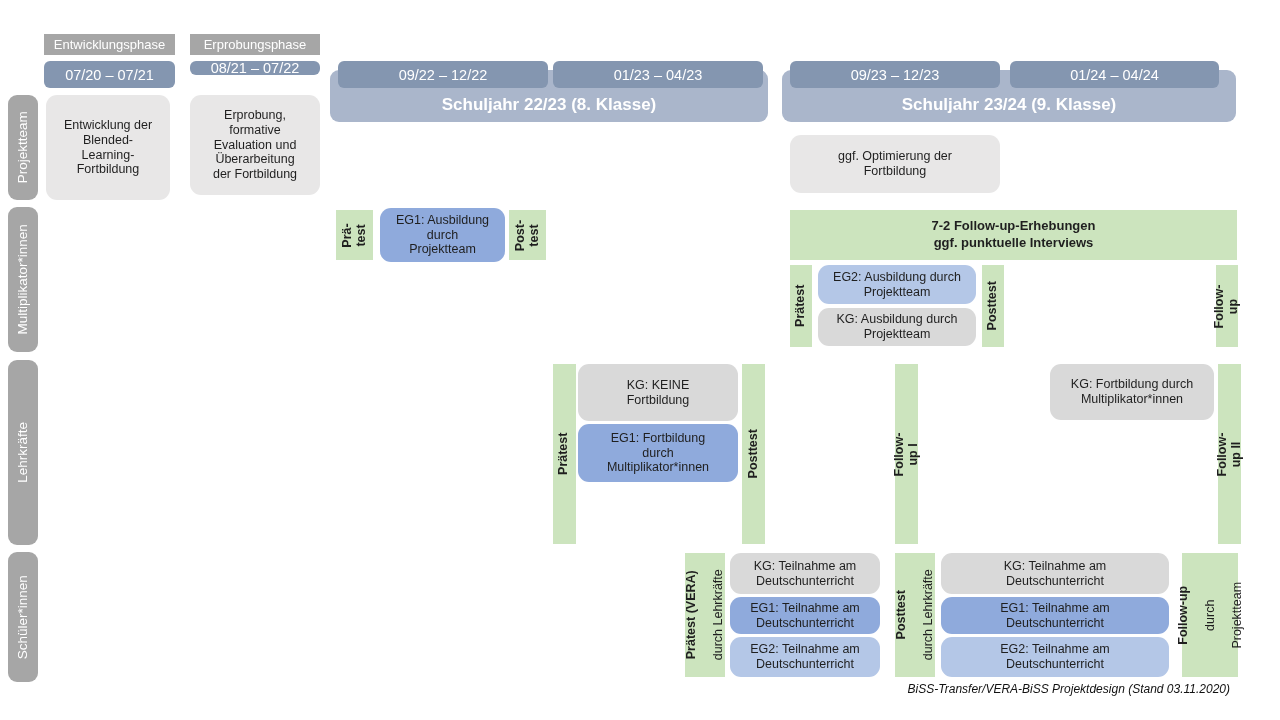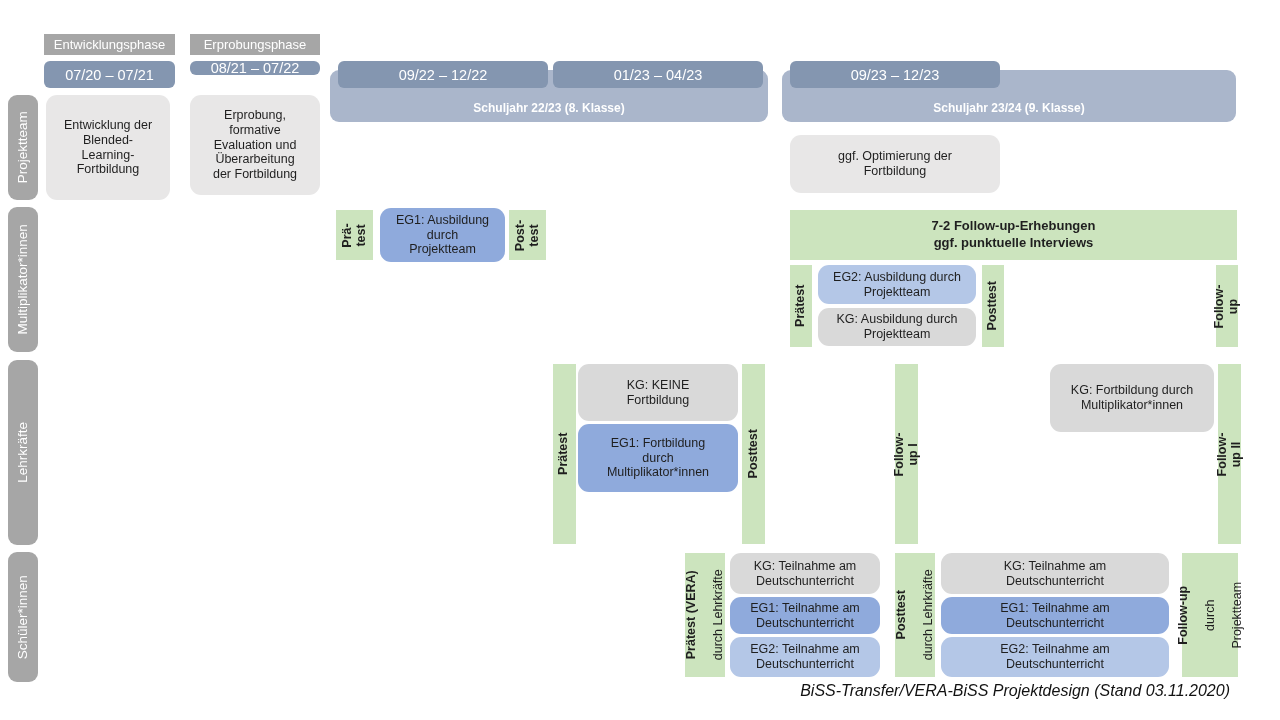--- a/index.html
+++ b/index.html
@@ -6,35 +6,35 @@
     --phase-bar:#A6A6A6; --date-pill:#8496B0; --year-band:#AAB6CB;
     --row-label:#A6A6A6; --gray-light:#E8E7E7; --gray-kg:#D9D9D9;
     --blue-eg1:#8FAADC; --blue-eg2:#B4C7E7; --green:#CCE4BE; --text:#1F1F1F;
   }
   html,body{margin:0;padding:0;background:#fff;}
   .stage{position:relative;width:1280px;height:720px;background:#ffffff;
          font-family:"Liberation Sans",sans-serif;color:var(--text);overflow:hidden;}
   .abs{position:absolute;box-sizing:border-box;}
   .phase{background:var(--phase-bar);color:#fff;display:flex;align-items:center;justify-content:center;font-size:13px;}
   .pill{background:var(--date-pill);color:#fff;border-radius:6px;display:flex;align-items:center;justify-content:center;font-size:14.5px;z-index:3;}
-  .band{background:var(--year-band);border-radius:9px;z-index:1;color:#fff;font-weight:bold;font-size:12px;
+  .band{background:var(--year-band);border-radius:9px;z-index:1;color:#fff;font-weight:bold;font-size:17px;
         display:flex;align-items:flex-end;justify-content:center;padding-bottom:7px;}
   .rowlabel{background:var(--row-label);border-radius:9px;color:#fff;display:flex;align-items:center;justify-content:center;}
   .rowlabel .vtext{font-size:13.5px;white-space:nowrap;}
   .box{border-radius:11px;display:flex;align-items:center;justify-content:center;text-align:center;
        font-size:12.5px;line-height:1.18;white-space:pre-line;}
   .gl{background:var(--gray-light);} .kg{background:var(--gray-kg);}
   .eg1{background:var(--blue-eg1);} .eg2{background:var(--blue-eg2);}
   .strip{background:var(--green);display:flex;align-items:center;justify-content:center;}
   .gbox{background:var(--green);display:flex;align-items:center;justify-content:center;text-align:center;
         font-weight:bold;font-size:13px;line-height:1.3;white-space:pre-line;}
   .vtext{display:inline-block;transform:rotate(-90deg);white-space:pre-line;text-align:center;line-height:1.08;font-size:12.5px;}
   .b{font-weight:bold;}
   .vline{display:block;white-space:nowrap;}
-  .caption{font-style:italic;font-size:16px;text-align:right;color:#111;}
+  .caption{font-style:italic;font-size:12px;text-align:right;color:#111;}
 
   
   .ph1{left:44px;top:34px;width:131px;height:21px}
   .ph2{left:190px;top:34px;width:130px;height:21px}
   .ph3{left:330px;top:34px;width:908px;height:21px}
   .bd1{left:330px;top:70px;width:438px;height:52px}
   .bd2{left:782px;top:70px;width:454px;height:52px}
   .dp1{left:44px;top:61px;width:131px;height:27px}
   .dp2{left:190px;top:61px;width:130px;height:14px}
   .dp3{left:338px;top:61px;width:210px;height:27px}
@@ -56,25 +56,25 @@
   .m3{left:509px;top:210px;width:37px;height:50px}
   .m4{left:790px;top:210px;width:447px;height:50px}
   .m5{left:790px;top:265px;width:22px;height:82px}
   .m6{left:818px;top:265px;width:158px;height:39px}
   .m7{left:818px;top:308px;width:158px;height:38px}
   .m8{left:982px;top:265px;width:22px;height:82px}
   .m9{left:1216px;top:265px;width:22px;height:82px}
   
   .l1{left:553px;top:364px;width:23px;height:180px}
   .l2{left:578px;top:364px;width:160px;height:57px}
-  .l3{left:578px;top:424px;width:160px;height:68px}
+  .l3{left:578px;top:424px;width:160px;height:58px}
   .l4{left:578px;top:485px;width:160px;height:57px}
   .l5{left:742px;top:364px;width:23px;height:180px}
   .l6{left:895px;top:364px;width:23px;height:180px}
-  .l7{left:1050px;top:364px;width:164px;height:68px}
+  .l7{left:1050px;top:364px;width:164px;height:56px}
   .l8{left:1218px;top:364px;width:23px;height:180px}
   
   .s1{left:685px;top:553px;width:40px;height:124px}
   .s2{left:730px;top:553px;width:150px;height:41px}
   .s3{left:730px;top:597px;width:150px;height:37px}
   .s4{left:730px;top:637px;width:150px;height:40px}
   .s5{left:895px;top:553px;width:40px;height:124px}
   .s6{left:941px;top:553px;width:228px;height:41px}
   .s7{left:941px;top:597px;width:228px;height:37px}
   .s8{left:941px;top:637px;width:228px;height:40px}
@@ -90,20 +90,21 @@
   <div class="abs phase ph2">Erprobungsphase</div>
 
   <div class="abs band bd1">Schuljahr 22/23 (8. Klasse)</div>
   <div class="abs band bd2">Schuljahr 23/24 (9. Klasse)</div>
 
   <div class="abs pill dp1">07/20 – 07/21</div>
   <div class="abs pill dp2">08/21 – 07/22</div>
   <div class="abs pill dp3">09/22 – 12/22</div>
   <div class="abs pill dp4">01/23 – 04/23</div>
   <div class="abs pill dp5">09/23 – 12/23</div>
+  <div class="abs pill dp6">01/24 – 04/24</div>
 
   <div class="abs rowlabel rl1">
       <span class="vtext">Projektteam</span>
     </div>
   <div class="abs rowlabel rl2">
       <span class="vtext">Multiplikator*innen</span>
     </div>
   <div class="abs rowlabel rl3">
       <span class="vtext">Lehrkräfte</span>
     </div>

